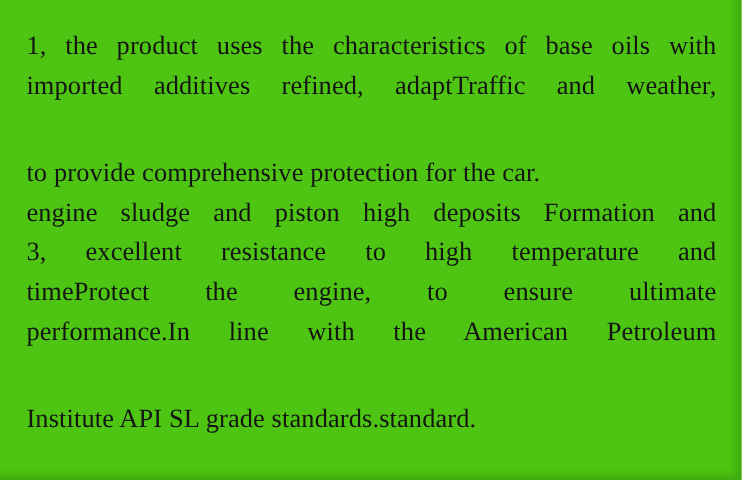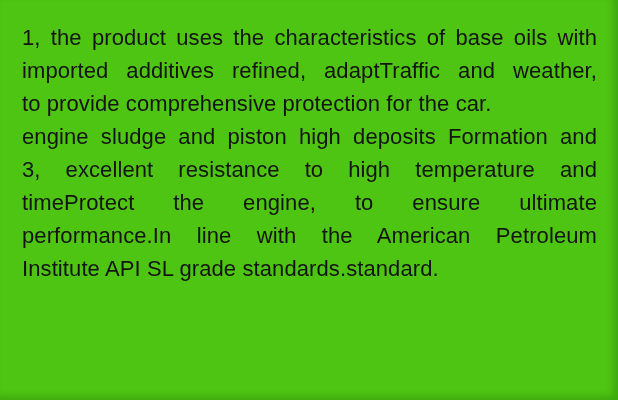--- a/index.html
+++ b/index.html
@@ -27,27 +27,28 @@
     white-space: normal;
     letter-spacing: 0.1px;
   }
   
   .line.just {
     text-align-last: justify;
   }
   
   .line.last {
     text-align-last: left;
+    margin-top: 40px;
   }
 </style>
 </head>
 <body>
 
 <div class="page" style="background-color: rgb(78, 197, 18);">
-  <div class="desc" style="color: rgb(20, 20, 20);">
+  <div class="desc" style="color: rgb(20, 20, 20); font-family: Liberation Serif, serif;">
     <div class="line just">1, the product uses the characteristics of base oils with</div>
     <div class="line just">imported additives refined, adaptTraffic and weather,</div>
     <div class="line last">to provide comprehensive protection for the car.</div>
     <div class="line just">engine sludge and piston high deposits Formation and</div>
     <div class="line just">3, excellent resistance to high temperature and</div>
     <div class="line just">timeProtect the engine, to ensure ultimate</div>
     <div class="line just">performance.In line with the American Petroleum</div>
     <div class="line last">Institute API SL grade standards.standard.</div>
   </div>
 </div>

